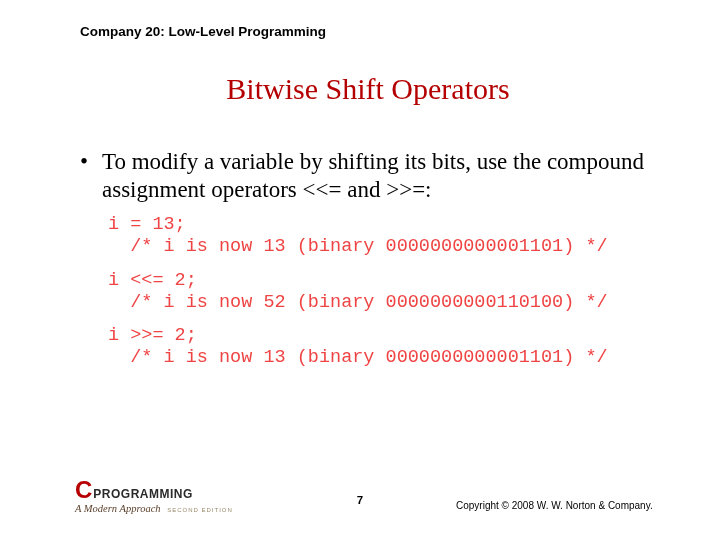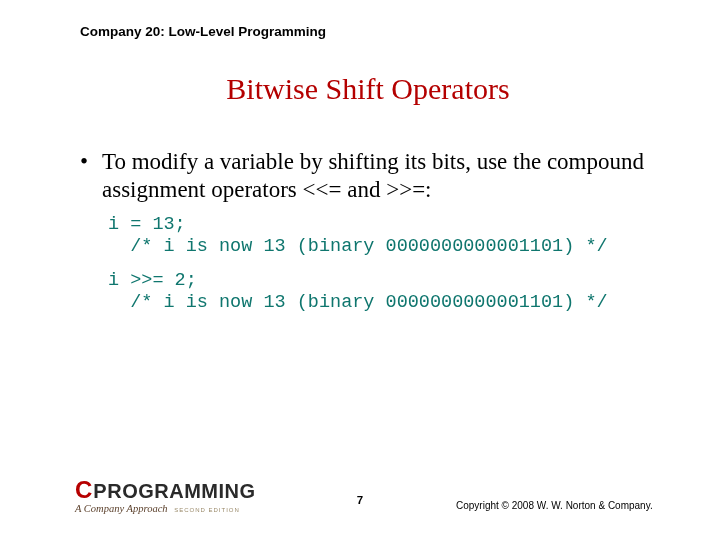--- a/index.html
+++ b/index.html
@@ -43,21 +43,21 @@
     line-height: 1.22;
     margin-bottom: 10px;
   }
   .bullet .dot {
     width: 22px;
     flex: 0 0 22px;
   }
   .code {
     font-family: "Courier New", Courier, monospace;
     font-size: 18.5px;
-    color: #0f766e;
+    color: #ef4444;
     white-space: pre;
     margin-left: 28px;
     margin-top: 8px;
     line-height: 1.18;
   }
   .code-block { margin-bottom: 12px; }
   .footer {
     position: absolute;
     bottom: 26px;
     left: 0;
@@ -78,21 +78,21 @@
   .logo-c {
     font-family: Arial, Helvetica, sans-serif;
     font-weight: 900;
     font-size: 24px;
     color: #b60000;
     letter-spacing: -1px;
   }
   .logo-prog {
     font-family: Arial, Helvetica, sans-serif;
     font-weight: 900;
-    font-size: 20px;
+    font-size: 12px;
     color: #2a2a2a;
     letter-spacing: 0.5px;
   }
   .logo-sub {
     font-family: "Times New Roman", serif;
     font-style: italic;
     font-size: 10.5px;
     color: #5a3f2a;
     margin-top: -1px;
   }
@@ -133,32 +133,34 @@
 
 <div class="title">Bitwise Shift Operators</div>
 
 <div class="body-area">
   <div class="bullet">
     <span class="dot">•</span>
     <span>To modify a variable by shifting its bits, use the compound assignment operators &lt;&lt;= and &gt;&gt;=:</span>
   </div>
   <div class="code code-block">i = 13;
   /* i is now 13 (binary 0000000000001101) */</div>
+  <div class="code code-block">i &lt;&lt;= 2;
+  /* i is now 52 (binary 0000000000110100) */</div>
   <div class="code code-block">i &gt;&gt;= 2;
   /* i is now 13 (binary 0000000000001101) */</div>
 </div>
 
 <div class="footer">
   <div class="logo">
     <div class="logo-row1">
       <span class="logo-c">C</span>
       <span class="logo-prog">PROGRAMMING</span>
     </div>
     <div class="logo-sub">
-      <span>A Company Approach</span>
+      <span>A Modern Approach</span>
       <span class="logo-ed">SECOND EDITION</span>
     </div>
   </div>
   <div class="pagenum">7</div>
   <div class="copyright">
     <div>Copyright © 2008 W. W. Norton &amp; Company.</div>
   </div>
 </div>
 
 </body></html>

